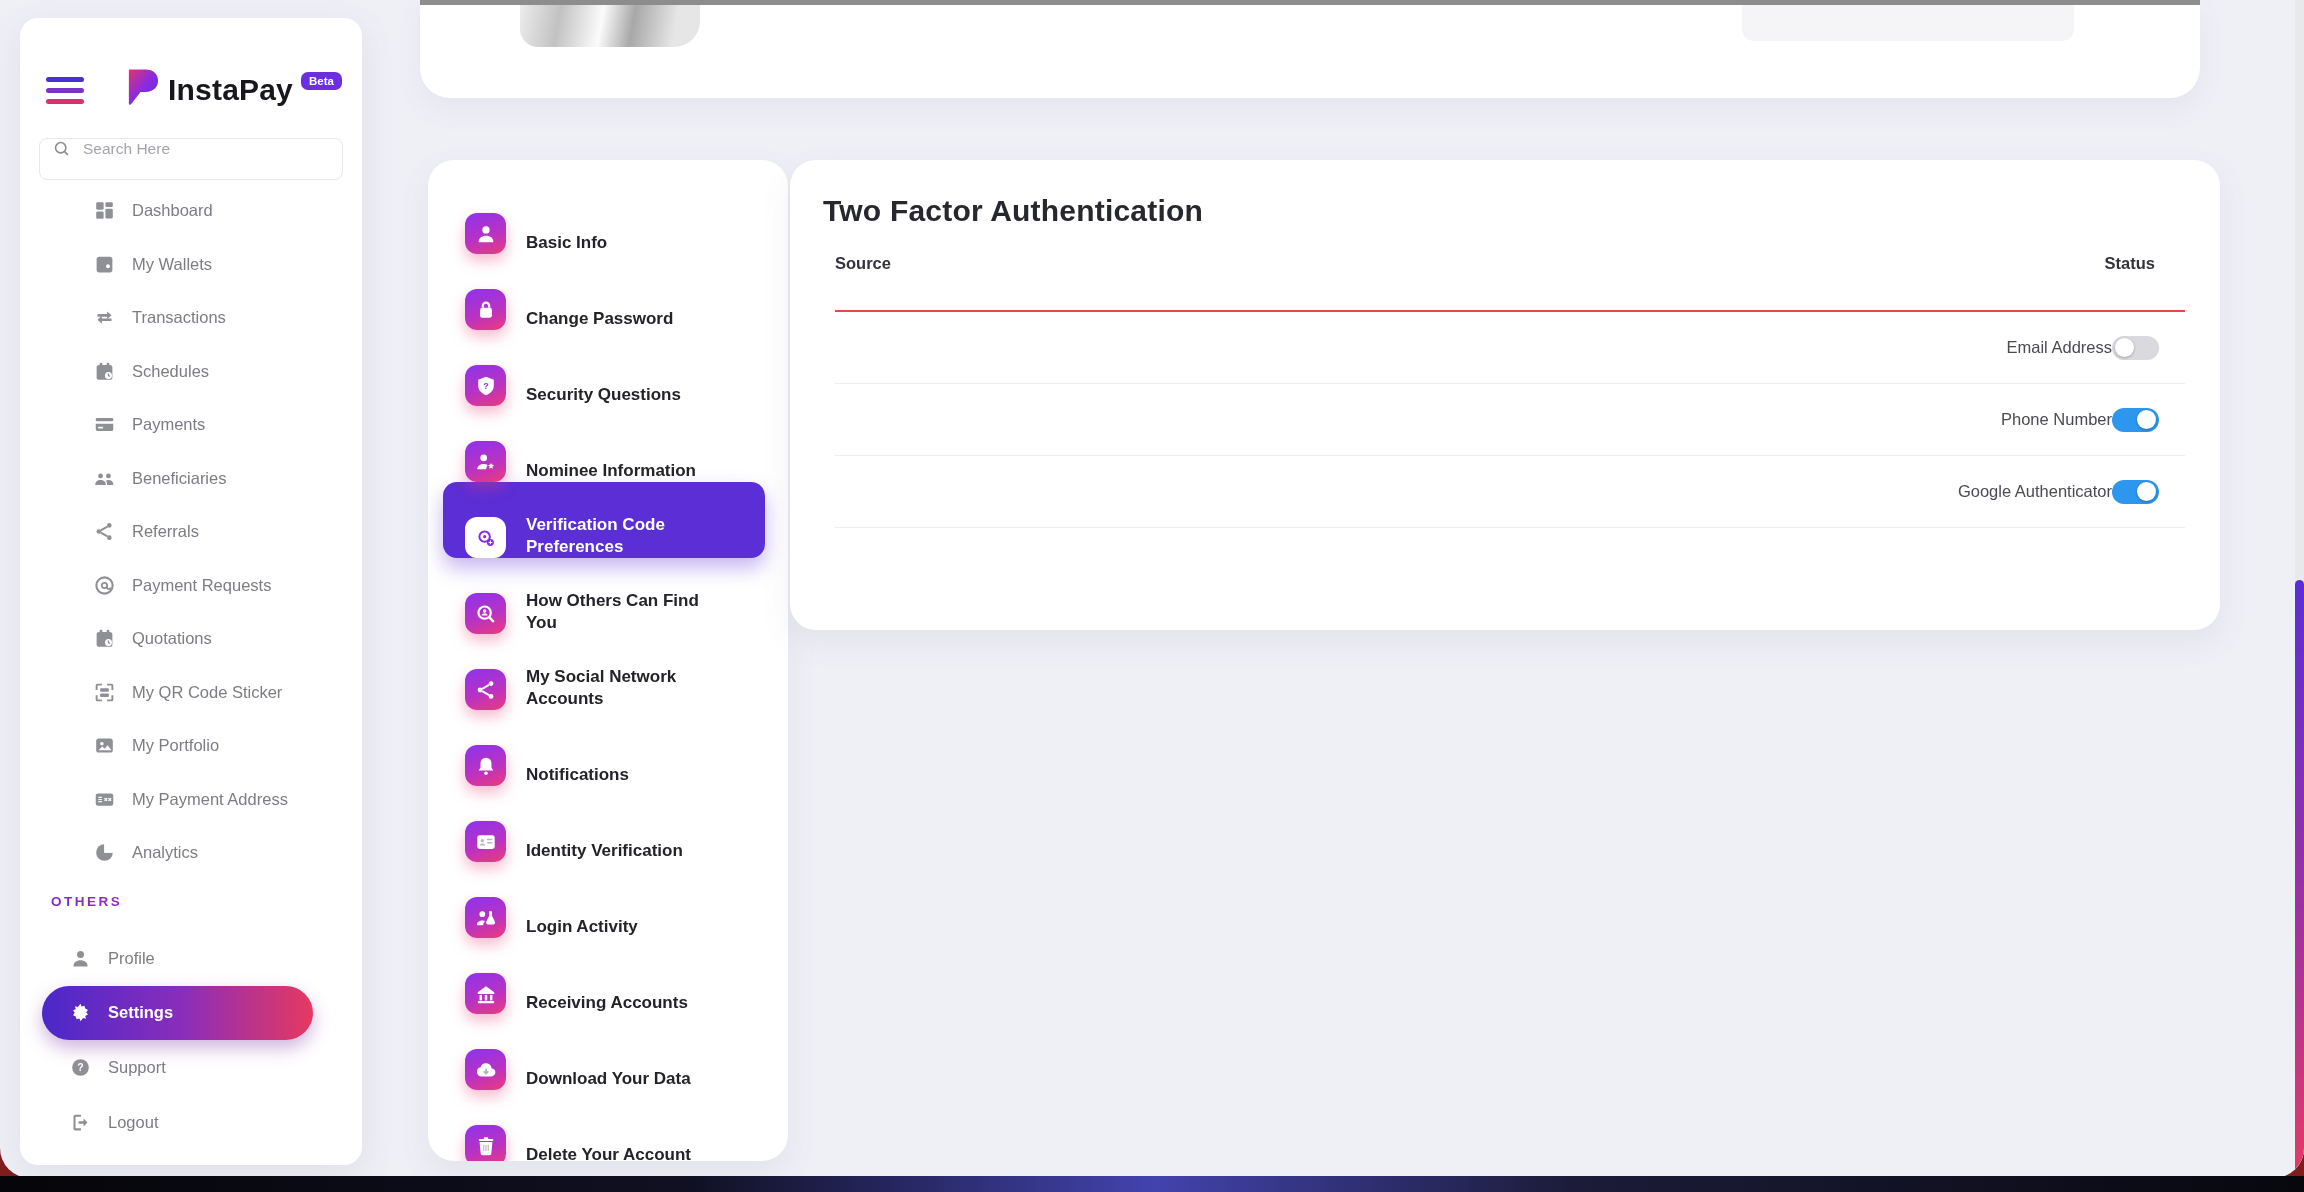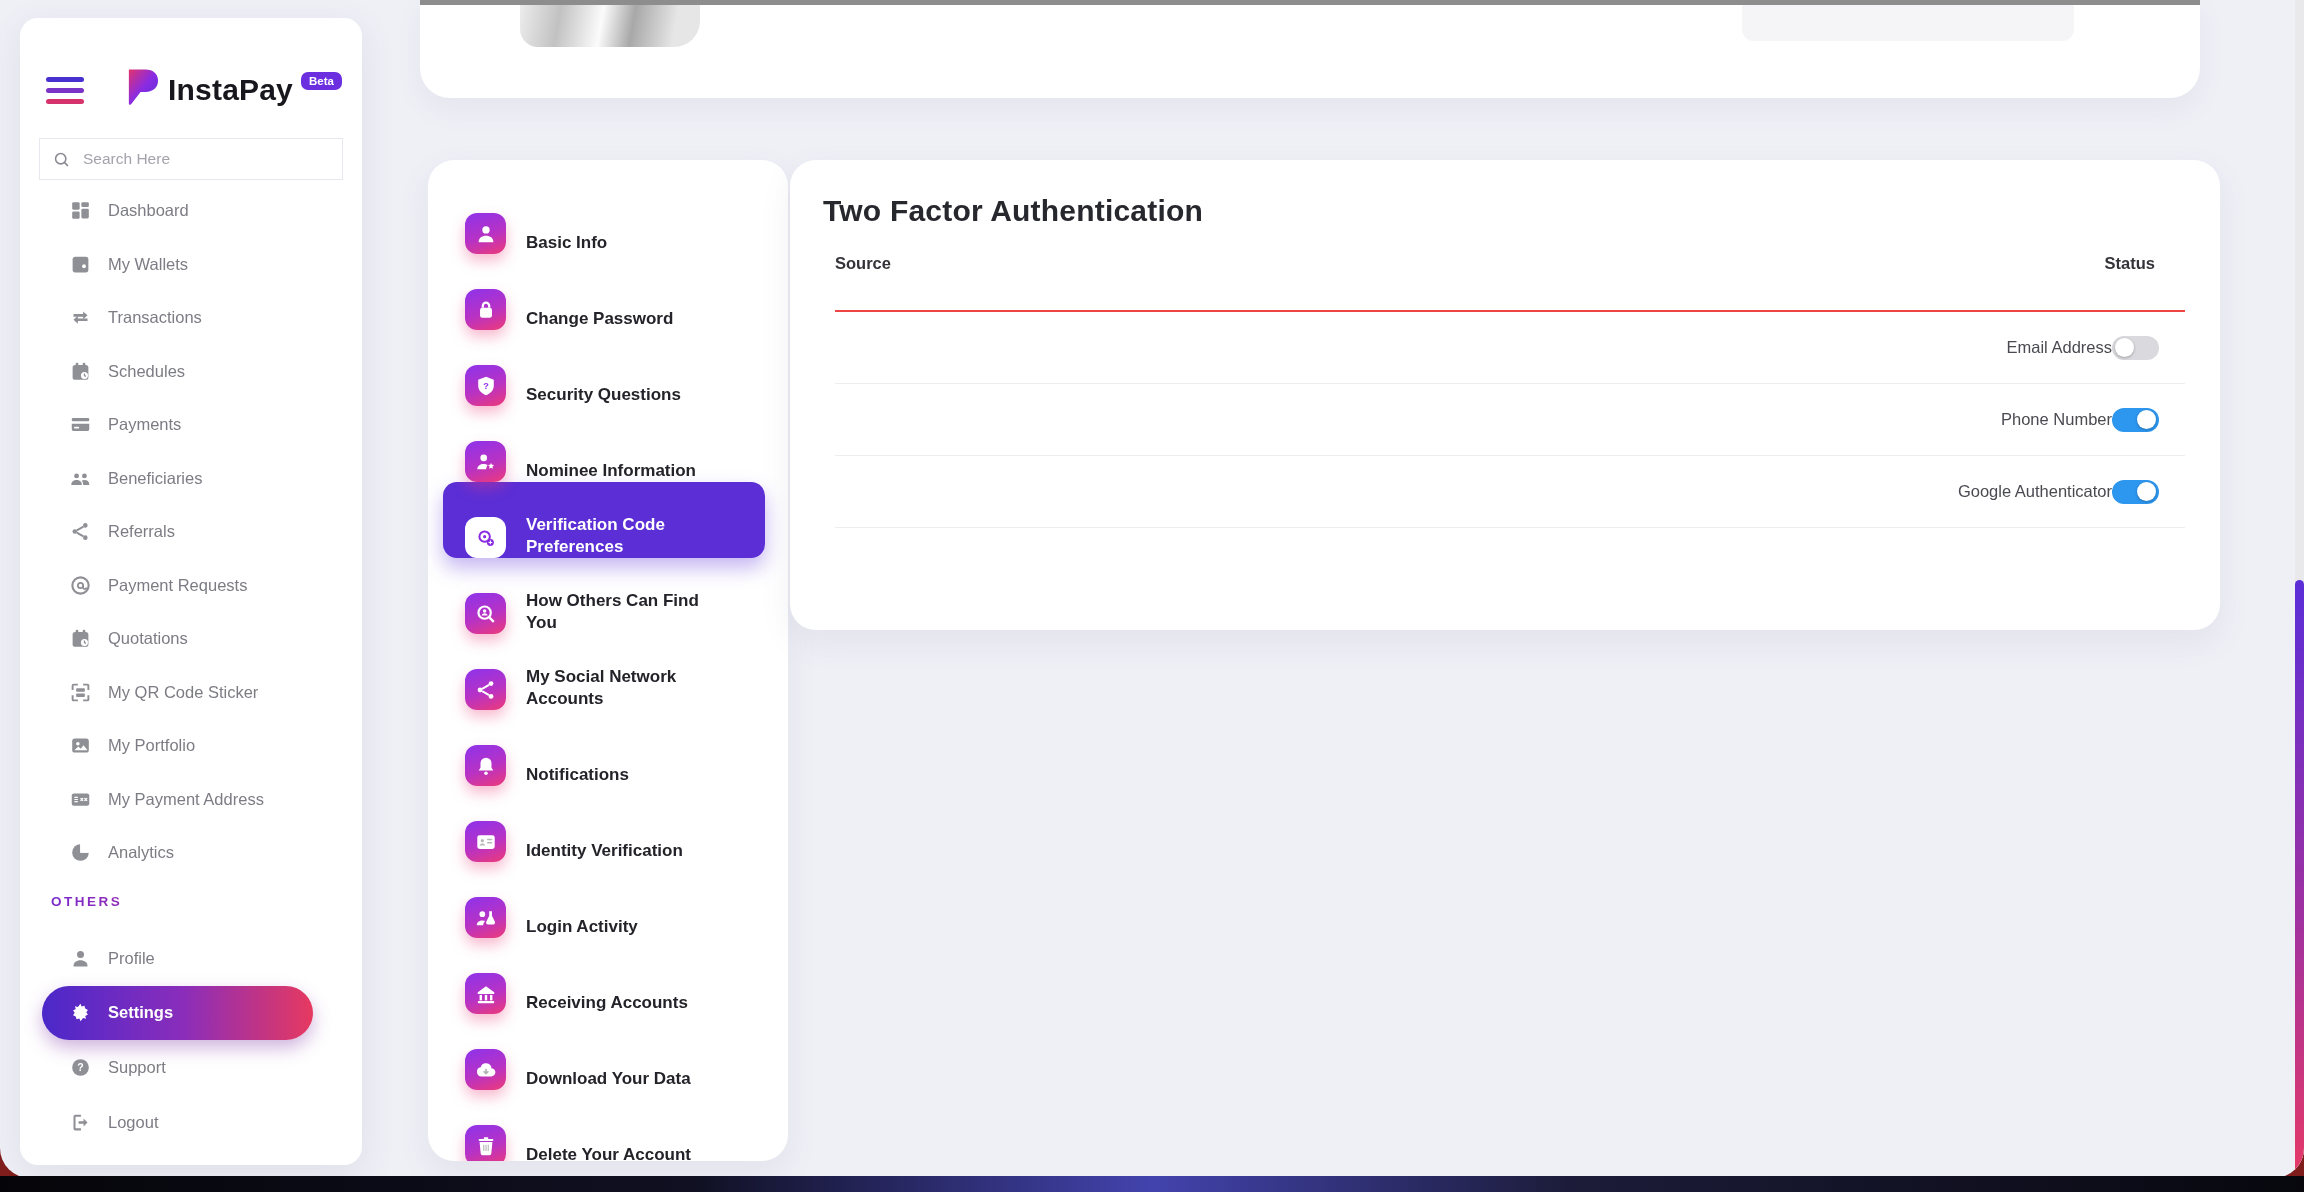--- a/index.html
+++ b/index.html
@@ -18,27 +18,27 @@
   .hamburger{width:38px;display:flex;flex-direction:column;gap:6px;border:0;background:transparent;padding:0;cursor:pointer;}
   .hamburger span{display:block;height:5px;border-radius:3px;}
   .hamburger .b1{background:#4731d0;}
   .hamburger .b2{background:#7a35c8;}
   .hamburger .b3{background:#d6336c;}
   .logo{display:flex;align-items:center;margin-left:40px;cursor:pointer;}
   .logo svg{width:35px;height:44px;}
   .logo .lg-text{font-size:30px;font-weight:800;color:#17171d;letter-spacing:.2px;margin-left:9px;}
   .logo .lg-badge{margin-left:8px;transform:translateY(-9px);background:#6b2fe0;color:#fff;
                   font-size:11.5px;font-weight:700;padding:3px 8px;border-radius:7px;}
-  .search{margin:26px auto 0;width:304px;height:42px;border:1.5px solid #e7e7ee;border-radius:0;
-          display:flex;align-items:center;gap:10px;padding:0 12px;background:#fff;}
+  .search{margin:26px auto 0;width:304px;height:42px;border:1.5px solid #e7e7ee;border-radius:8px;
+          display:flex;align-items:flex-start;gap:10px;padding:0 12px;background:#fff;}
   .search svg{width:19px;height:19px;color:#8b8b95;flex:0 0 auto;}
   .search input{border:0;outline:0;font-size:15.5px;color:#55555e;width:100%;background:transparent;
                 font-family:"Liberation Sans",sans-serif;}
   .search input::placeholder{color:#a3a3ad;}
-  .side-nav{margin-top:4px;padding-left:50px;display:flex;flex-direction:column;}
+  .side-nav{margin-top:4px;padding-left:74px;display:flex;flex-direction:column;}
   .side-item{display:flex;align-items:center;gap:17px;height:53.5px;color:#7c7c84;
              font-size:16.5px;font-weight:500;cursor:pointer;}
   .side-item svg{width:21px;height:21px;color:#8f8f96;flex:0 0 auto;}
   .others-label{margin:14px 0 0 31px;font-size:13.5px;font-weight:700;letter-spacing:2.5px;
       background:linear-gradient(90deg,#7a2acd,#e03368);-webkit-background-clip:text;
       background-clip:text;color:transparent;}
   .side-others{margin-top:22px;padding-left:50px;display:flex;flex-direction:column;}
   .side-others .side-item{height:55px;}
   .side-item.pill{height:54px;margin-left:-28px;padding-left:28px;width:271px;border-radius:27px;
       background:linear-gradient(90deg,#4b28c9 0%,#8a2dbb 52%,#e63960 100%);

